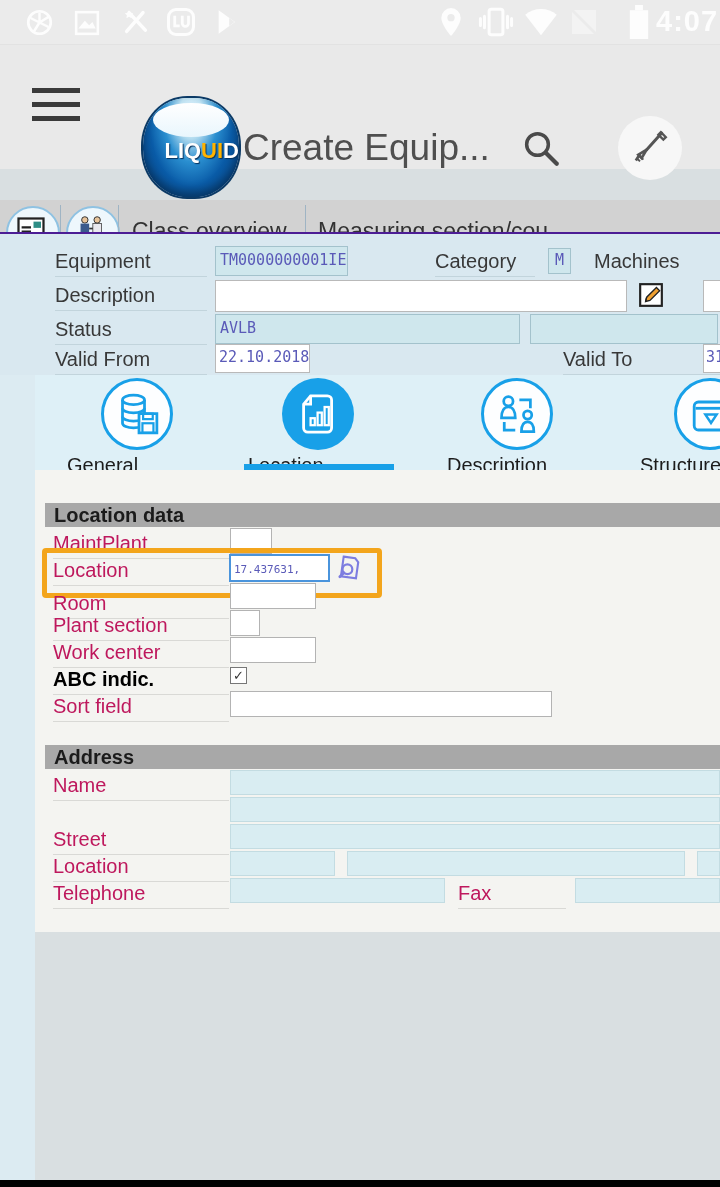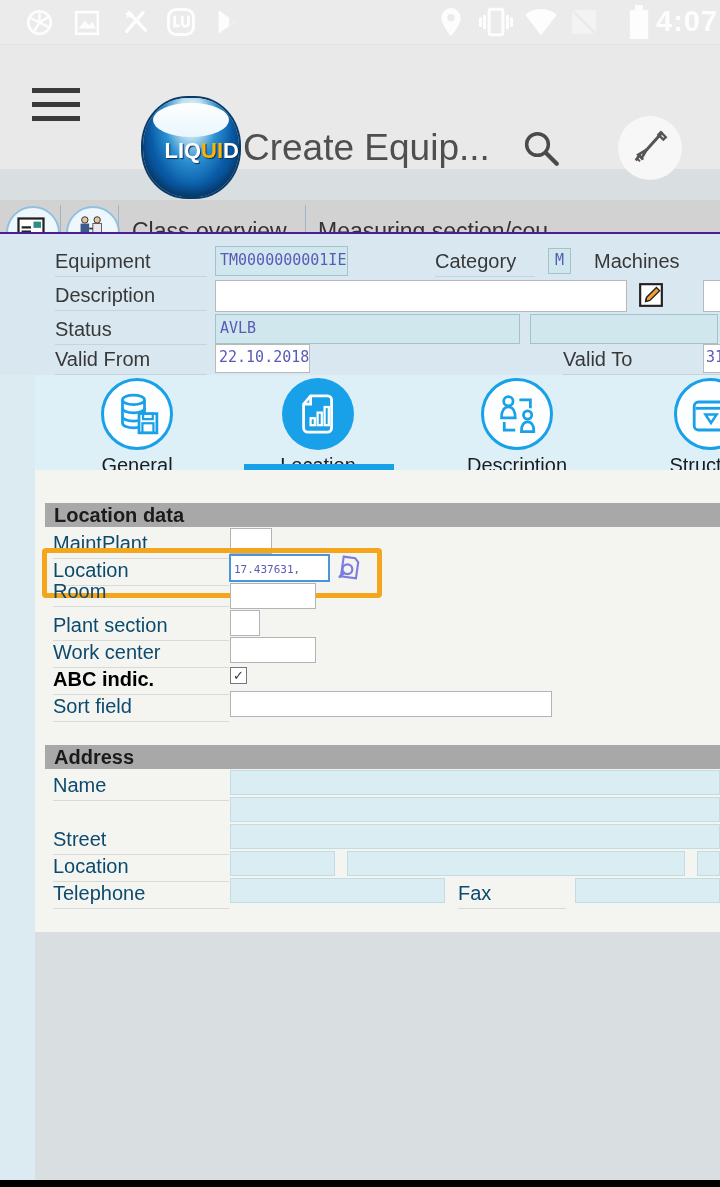--- a/index.html
+++ b/index.html
@@ -31,28 +31,28 @@
   #formarea{left:0;top:232px;width:720px;height:143px;background:#d9e8f0;border-top:2px solid #4c1d95;}
   .flabel{font-size:20px;color:#383838;border-bottom:1px solid #c2d4dc;padding-bottom:3px;}
   .mono{font-family:"DejaVu Sans Mono",monospace;color:#5a5ab8;}
   .fld-blue{background:#cfe7ed;border:1px solid #a3c2cc;}
   .fld-white{background:#fff;border:1px solid #b9b9b9;}
   
   #tabbar{left:0;top:375px;width:720px;height:95px;background:#def0f7;}
   .tab-circle{width:72px;height:72px;border-radius:50%;box-sizing:border-box;}
   .tab-circle.outline{border:3px solid #18a0e8;background:#fdfeff;}
   .tab-circle.filled{background:#18a0e8;}
-  .tab-label{top:76px;font-size:20px;color:#1c1c1c;text-align:center;white-space:nowrap;}
+  .tab-label{top:76px;font-size:20px;color:#1c1c1c;white-space:nowrap;}
   #tab-underline{left:244px;top:464px;width:150px;height:6px;background:#18a0e8;}
   
   #leftstrip{left:0;top:375px;width:35px;height:805px;background:#dcebf2;}
   #panel{left:35px;top:470px;width:685px;height:462px;background:#f4f4f1;border-bottom:1px solid #c5cbce;}
   .sec-header{left:10px;width:675px;height:24px;background:#a8a8a8;color:#1b1b1b;
     font-size:20px;font-weight:bold;line-height:24px;padding-left:9px;box-sizing:border-box;}
-  .row-label{left:18px;width:176px;font-size:20px;color:#0c4a6e;border-bottom:1px solid #d9d9d6;padding-bottom:3px;}
+  .row-label{left:18px;width:176px;font-size:20px;color:#be185d;border-bottom:1px solid #d9d9d6;padding-bottom:3px;}
   .inp{background:#fff;border:1px solid #b3b3b3;box-sizing:border-box;}
   .addr-field{background:#d9edf2;border:1px solid #c3dce2;box-sizing:border-box;}
   #loc-highlight{left:7px;top:78px;width:330px;height:40px;border:5px solid #f3a51c;border-radius:4px;}
   #loc-input{left:194px;top:84px;width:101px;height:28px;background:#fff;border:2px solid #4a94dc;
     box-sizing:border-box;font-size:15px;line-height:24px;padding-left:3px;}
   #lower-bg{left:35px;top:932px;width:685px;height:248px;background:#d9dfe1;}
   #navbar{left:0;top:1180px;width:720px;height:7px;background:#000;}
   .chk{width:17px;height:17px;background:#fff;border:1px solid #777;box-sizing:border-box;
     font-size:13px;line-height:15px;text-align:center;color:#333;}
 </style>
@@ -267,21 +267,21 @@
     <span class="row-label abs" style="top:89px">Location</span>
     <div id="loc-input" class="abs">
       <span class="mono" style="font-size:11px">17.437631,</span>
     </div>
     <svg class="abs" style="left:299px;top:84px" width="28" height="28" viewBox="0 0 24 24">
       <path d="M7 3 H17 L20 6 V20 H7 Z" fill="none" stroke="#7d7de0" stroke-width="1.8" transform="rotate(8 13 12)"></path>
       <circle cx="11.5" cy="13" r="4.2" fill="none" stroke="#7d7de0" stroke-width="1.9"></circle>
       <path d="M8.5 16 L5 19.5" stroke="#7d7de0" stroke-width="2.4" stroke-linecap="round"></path>
     </svg>
 
-    <span class="row-label abs" style="top:110px">Room</span>
+    <span class="row-label abs" style="top:122px">Room</span>
     <div class="inp abs" style="left:195px;top:113px;width:86px;height:26px"></div>
 
     <span class="row-label abs" style="top:144px">Plant section</span>
     <div class="inp abs" style="left:195px;top:140px;width:30px;height:26px"></div>
 
     <span class="row-label abs" style="top:171px">Work center</span>
     <div class="inp abs" style="left:195px;top:167px;width:86px;height:26px"></div>
 
     <span class="row-label abs" style="top:198px;color:#000000;font-weight:bold">ABC indic.</span>
     <div class="chk abs" style="left:195px;top:197px">

